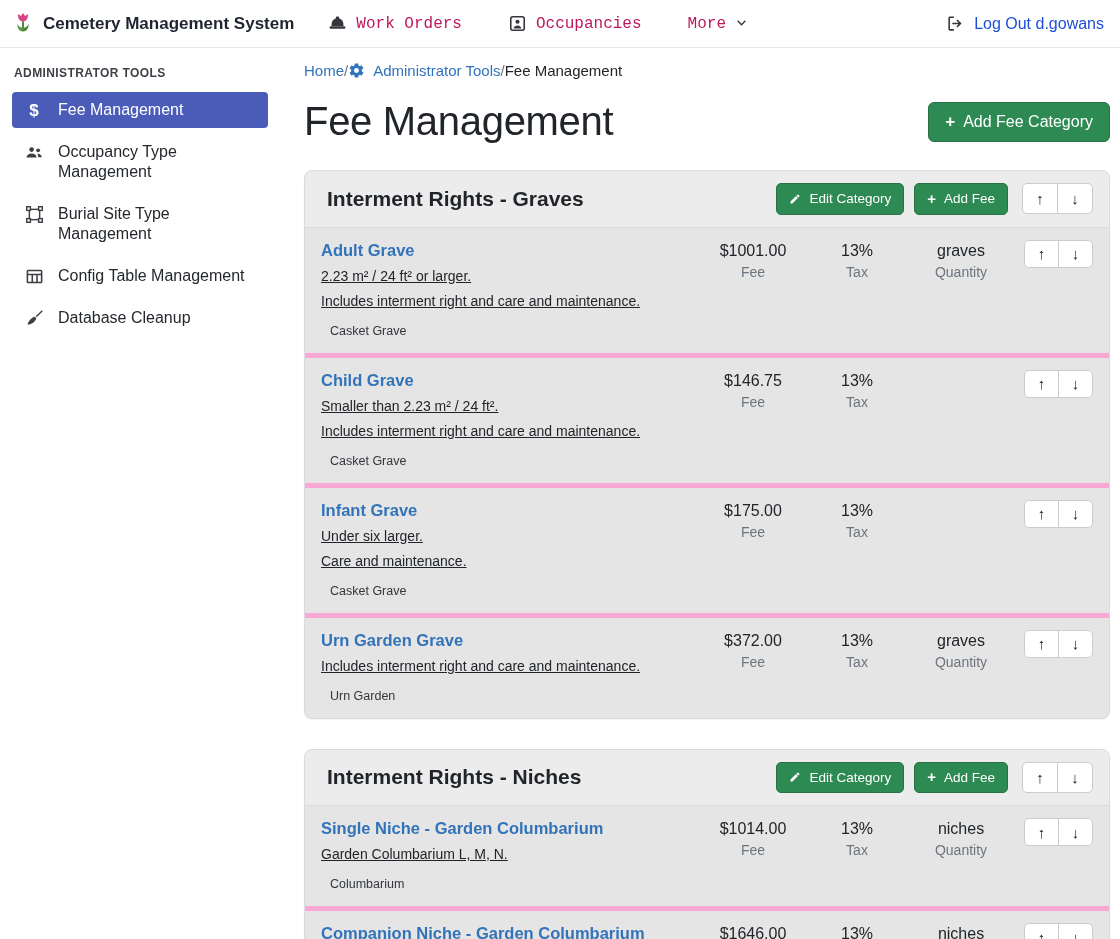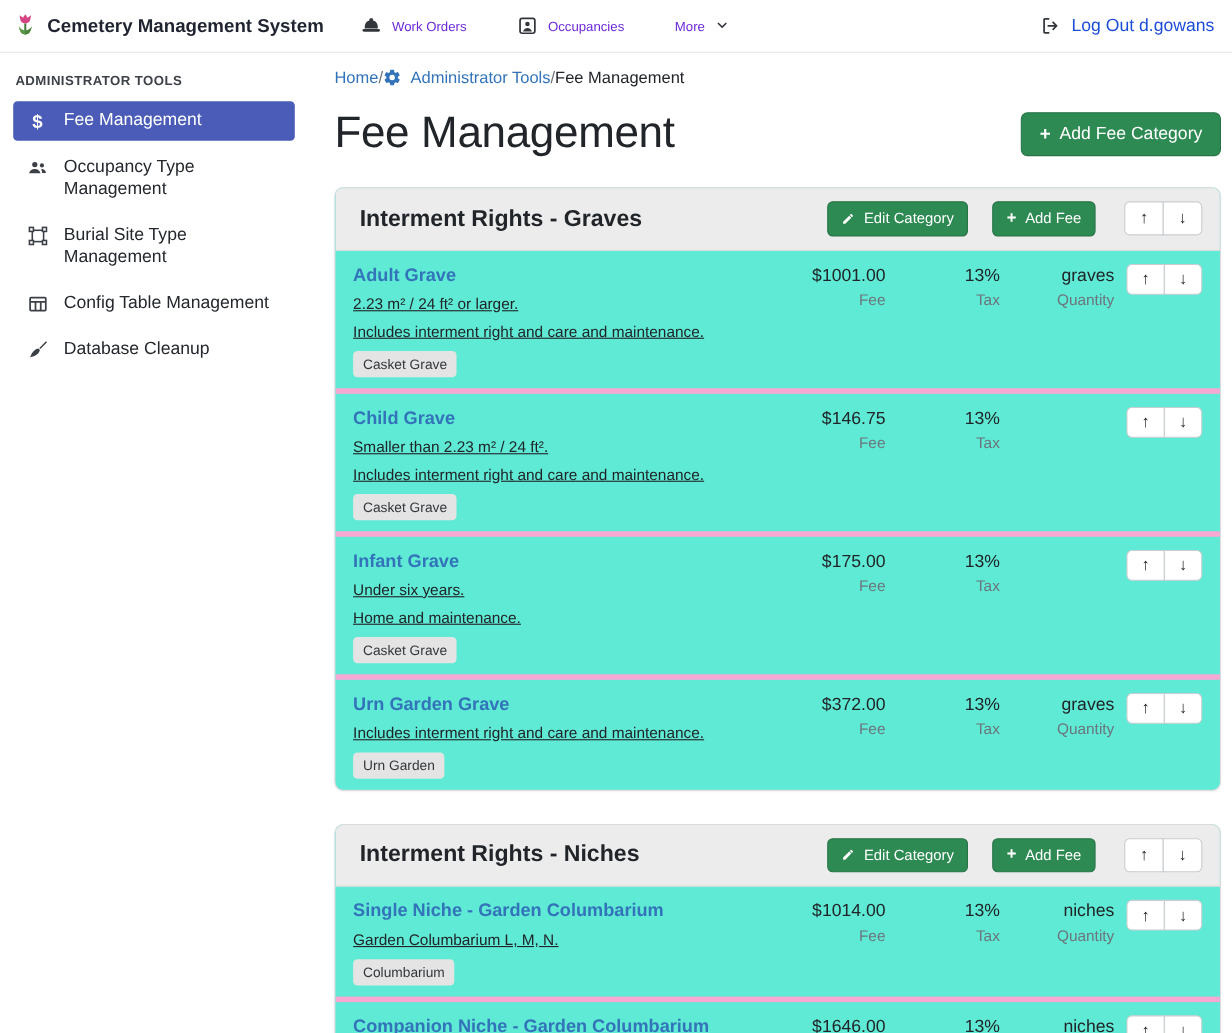--- a/index.html
+++ b/index.html
@@ -14,22 +14,22 @@
     --header-gray:#ececec; --badge-gray:#e4e4e4; --muted:#6c757d;
   }
   svg { display:block; }
 
   
   .navbar { height:48px; display:flex; align-items:center; padding:0 16px 0 12px;
             border-bottom:1px solid #e7e7e7; background:#fff;text-align:right; }
   .brand { display:flex; align-items:center; gap:9px; font-weight:700; font-size:17px;
            color:#1f2430; cursor:pointer; text-decoration:none; }
   .nav-links { display:flex; align-items:center; gap:46px; margin-left:34px; }
-  .nav-link { display:flex; align-items:center; gap:9px; font-size:12px; color:#6d28d9;
-              text-decoration:none; cursor:pointer; }
+  .nav-link { display:flex; align-items:center; gap:9px; font-size:16px; color:#be185d;
+              text-decoration:none; cursor:pointer;font-family:Liberation Mono, monospace; }
   .nav-icon { color:#33373c; }
   .logout { margin-left:auto; display:flex; align-items:center; gap:9px; font-size:16px;
             color:#1d4ed8; text-decoration:none; cursor:pointer; }
 
   
   .layout { display:flex; align-items:flex-start; }
   .sidebar { width:280px; flex:none; padding:16px 12px 0 12px; }
   .sidebar-heading { font-size:12px; font-weight:700; letter-spacing:.4px; color:#3e4248;
                      margin:2px 2px 12px 2px; text-transform:uppercase; }
   .side-item { display:flex; align-items:flex-start; gap:14px; padding:8px 12px;
@@ -57,42 +57,42 @@
   .btn { display:inline-flex; align-items:center; gap:8px; border-radius:6px; cursor:pointer;
          font-family:inherit; line-height:1; }
   .btn-green { background:var(--green); color:#fff; border:1px solid #277347; }
   .btn-lg { font-size:16px; padding:11px 16px; }
   .btn-sm { font-size:13.5px; padding:8px 12px; border-radius:5px; }
   .plus-glyph { font-weight:700; font-size:17px; line-height:.8; }
   .btn-sm .plus-glyph { font-size:15px; }
 
   
   .card { border:1px solid #d9dbde; border-radius:8px; margin-bottom:30px; overflow:hidden;
-          box-shadow:0 1px 2px rgba(0,0,0,.05); background:#5eead4; }
+          box-shadow:0 1px 2px rgba(0,0,0,.05); background:#e5e5e5; }
   .card-header { background:var(--header-gray); padding:12px 16px; display:flex; align-items:center;
                  border-bottom:1px solid #d9dbde; }
   .card-title { font-size:21px; font-weight:600; margin:0 0 0 6px; color:#212529; }
-  .card-actions { margin-left:auto; display:flex; align-items:center; gap:22px; }
+  .card-actions { margin-left:auto; display:flex; align-items:center; gap:10px; }
   .btn-group { display:inline-flex; margin-left:4px; }
   .btn-arrow { background:#fff; border:1px solid #c9cdd1; color:#212529; width:36px; height:31px;
                display:inline-flex; align-items:center; justify-content:center; font-size:15px;
                cursor:pointer; padding:0; font-family:inherit; }
   .btn-group .btn-arrow:first-child { border-radius:5px 0 0 5px; }
   .btn-group .btn-arrow:last-child { border-radius:0 5px 5px 0; margin-left:-1px; }
 
   
   .fee-row { display:grid; grid-template-columns:1fr 104px 104px 104px 86px;
              padding:12px 10px 10px 16px; align-items:start; }
   .fee-row + .fee-row { border-top:5px solid #f9a8d4; }
   .fee-name { font-size:16.5px; font-weight:700; color:var(--link-blue); text-decoration:none;
               cursor:pointer; display:inline-block; line-height:20px; }
   .fee-desc { font-size:14px; line-height:17px; color:#212529; margin-top:8px;text-decoration:underline; }
   .badge { display:inline-block; background:var(--badge-gray); color:#33373c; font-size:12.5px;
            padding:5px 9px; border-radius:4px; margin-top:9px; }
-  .fee-col { text-align:right; padding-top:1px; }
+  .fee-col { text-align:center; padding-top:1px; }
   .fee-value { font-size:16px; line-height:19px; color:#212529; }
   .fee-label { font-size:14px; color:var(--muted); margin-top:4px; }
   .fee-col.empty { visibility:hidden; }
   .fee-arrows { justify-self:end; margin-right:6px; }
   .fee-arrows .btn-arrow { height:28px; width:35px; }
 </style>
 </head>
 <body>
 
 <header class="navbar">
@@ -320,22 +320,22 @@
       <button class="btn-arrow">
         <span>↓</span>
       </button>
     </span>
   </div>
 
   <div class="fee-row">
     <div>
       <a class="fee-name">Infant Grave</a>
       <div>
-                  <div class="fee-desc">Under six years.</div>
-                  <div class="fee-desc">Home and maintenance.</div>
+                  <div class="fee-desc">Under six larger.</div>
+                  <div class="fee-desc">Care and maintenance.</div>
                 </div>
       <span class="badge">Casket Grave</span>
     </div>
     <div class="fee-col">
       <div class="fee-value">$175.00</div>
       <div class="fee-label">Fee</div>
     </div>
     <div class="fee-col">
       <div class="fee-value">13%</div>
       <div class="fee-label">Tax</div>

